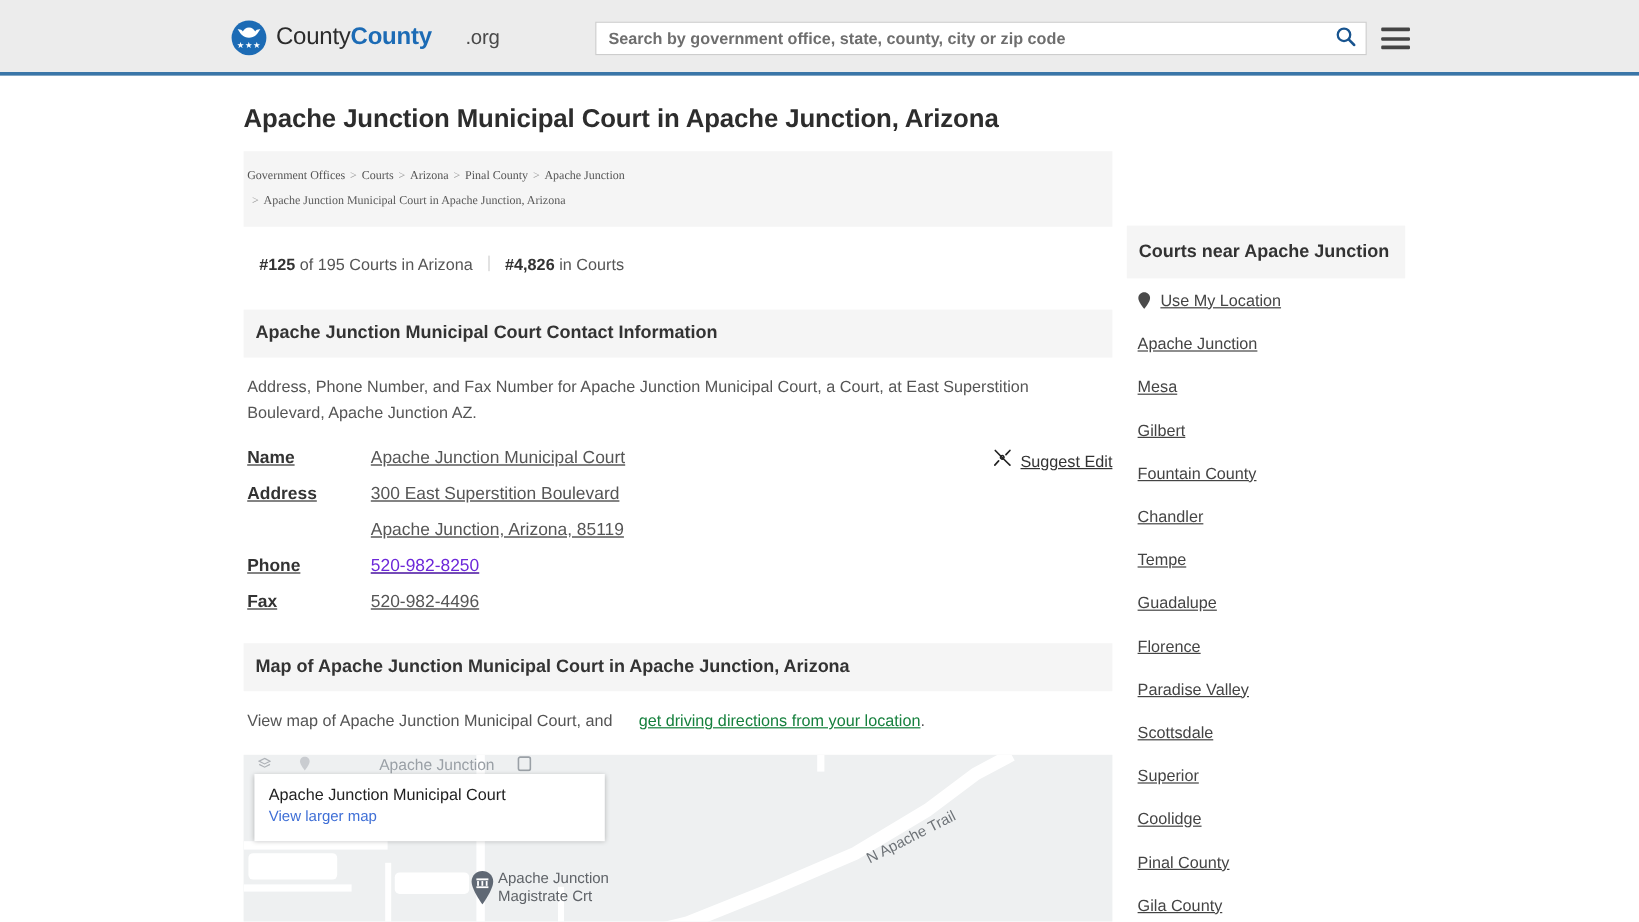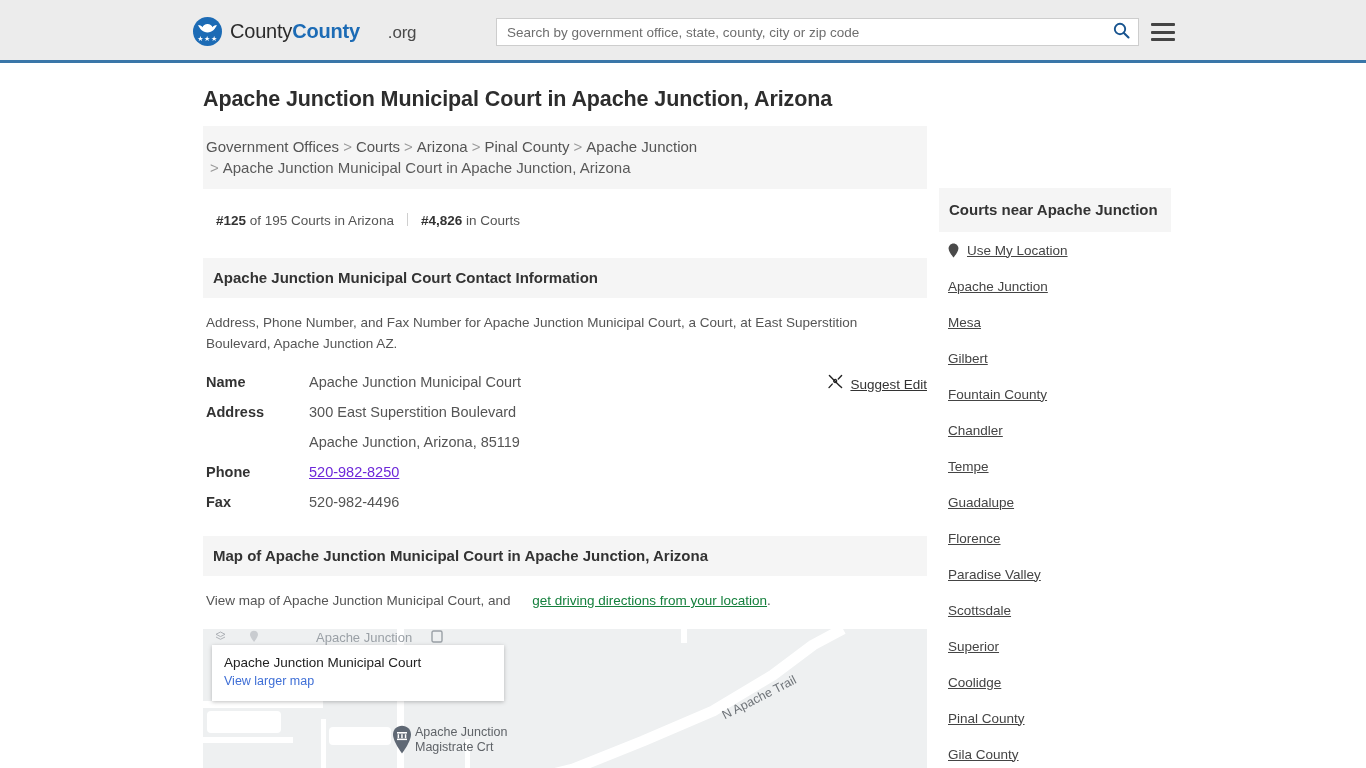--- a/index.html
+++ b/index.html
@@ -63,20 +63,21 @@
   }
   .search-input {
     border: 0; outline: none;
     flex: 1 1 auto;
     height: 26px;
     padding: 0 10px;
     font-size: 13.5px;
     font-family: "Liberation Sans", sans-serif;
     color: #333;
     background: transparent;
+    font-weight: bold;
   }
   .search-input::placeholder { color: #6e6e6e; }
   .search-btn {
     width: 34px; height: 26px;
     border: 0; background: transparent;
     cursor: pointer;
     display: flex; align-items: center; justify-content: center;
     padding: 0;
   }
   .hamburger {
@@ -112,23 +113,24 @@
     font-weight: bold;
     color: #2d2d2d;
     margin: 0 0 14px 0;
     letter-spacing: -0.1px;
   }
 
   
   .breadcrumb {
     background: #f5f5f5;
     padding: 10px 10px 11px 3px;
-    font-size: 15px;
+    font-size: 10px;
     color: #5a5a5a;
     line-height: 21px;
+    font-family: Liberation Serif, serif;
   }
   .breadcrumb a {
     color: #555; text-decoration: none;
   }
   .breadcrumb .sep { color: #9a9a9a; padding: 0 4px; }
   .breadcrumb .current { color: #5a5a5a; }
 
   
   .popularity {
     margin-top: 14px;
@@ -170,20 +172,21 @@
   .contact-table {
     margin-top: 20px;
     position: relative;
     width: 724px;
   }
   .contact-row {
     display: flex;
     align-items: flex-end;
     margin-bottom: 14px;
     font-size: 14.5px;
+    text-decoration: underline;
   }
   .contact-row .k {
     width: 106px;
     font-weight: bold;
     color: #333;
     padding-left: 3px;
     flex: 0 0 106px;
   }
   .contact-row .v { color: #555; }
   .contact-row .v a { color: #6d28d9; text-decoration: underline; }

